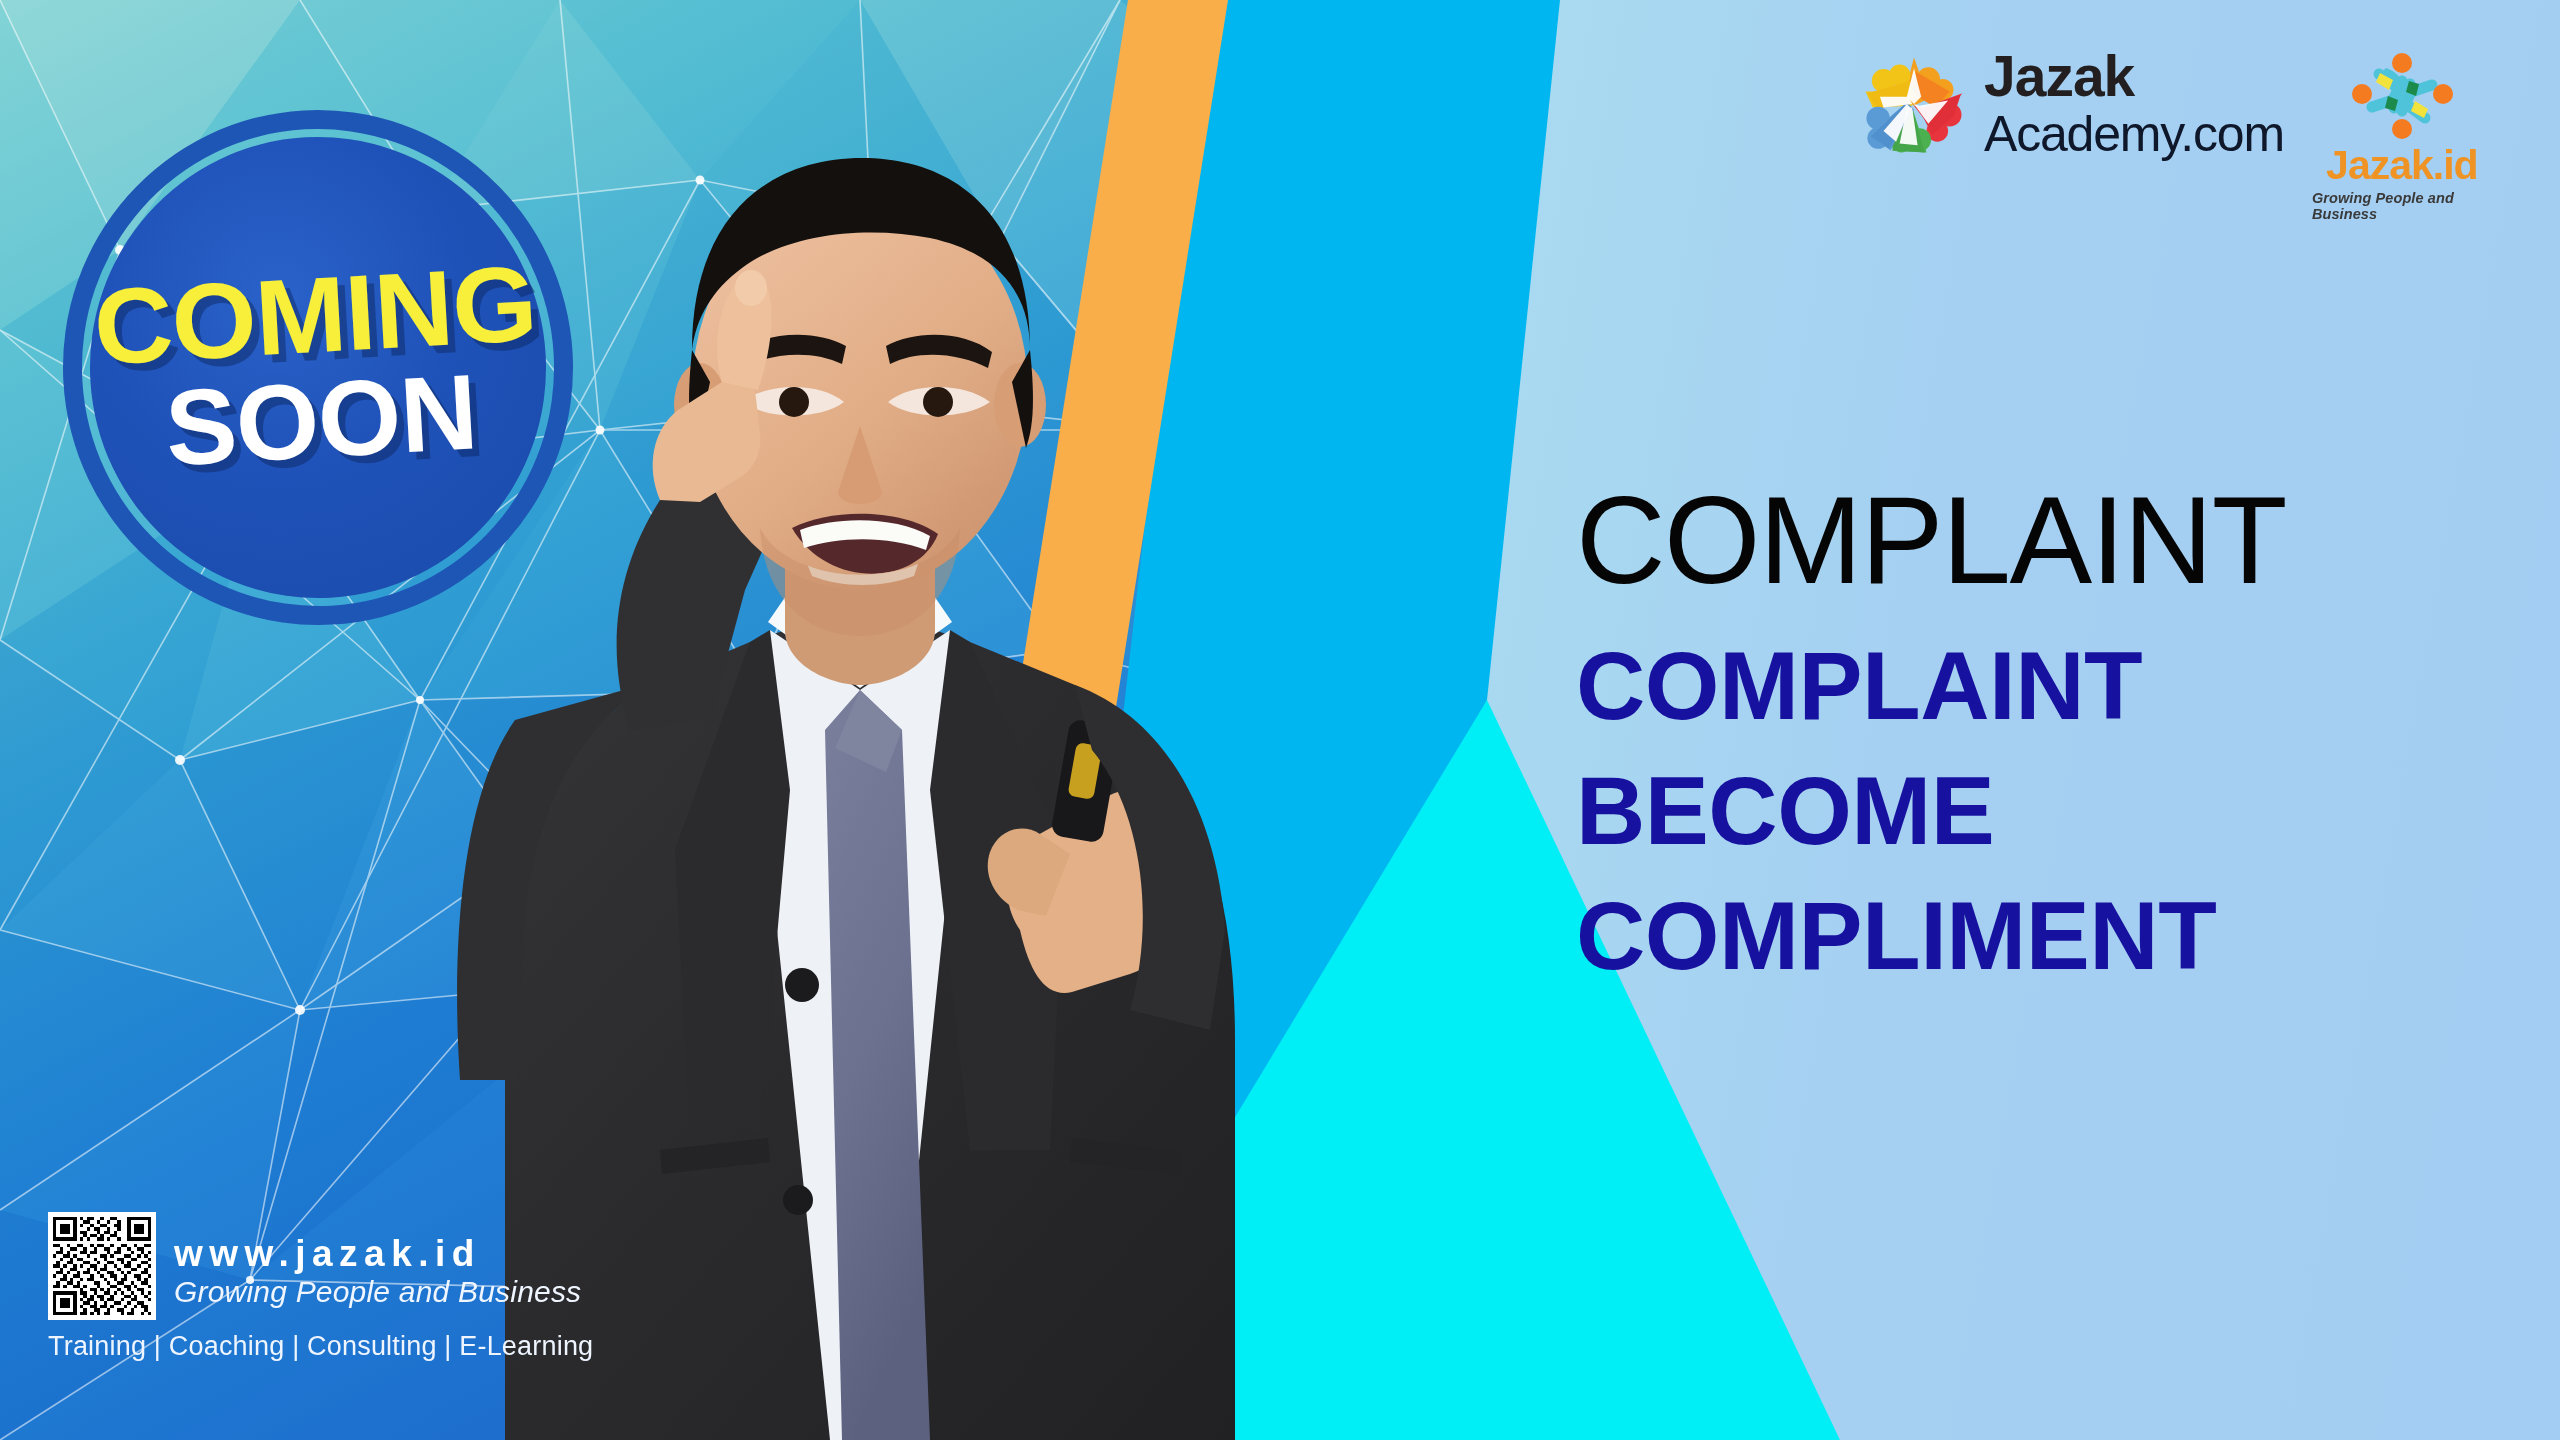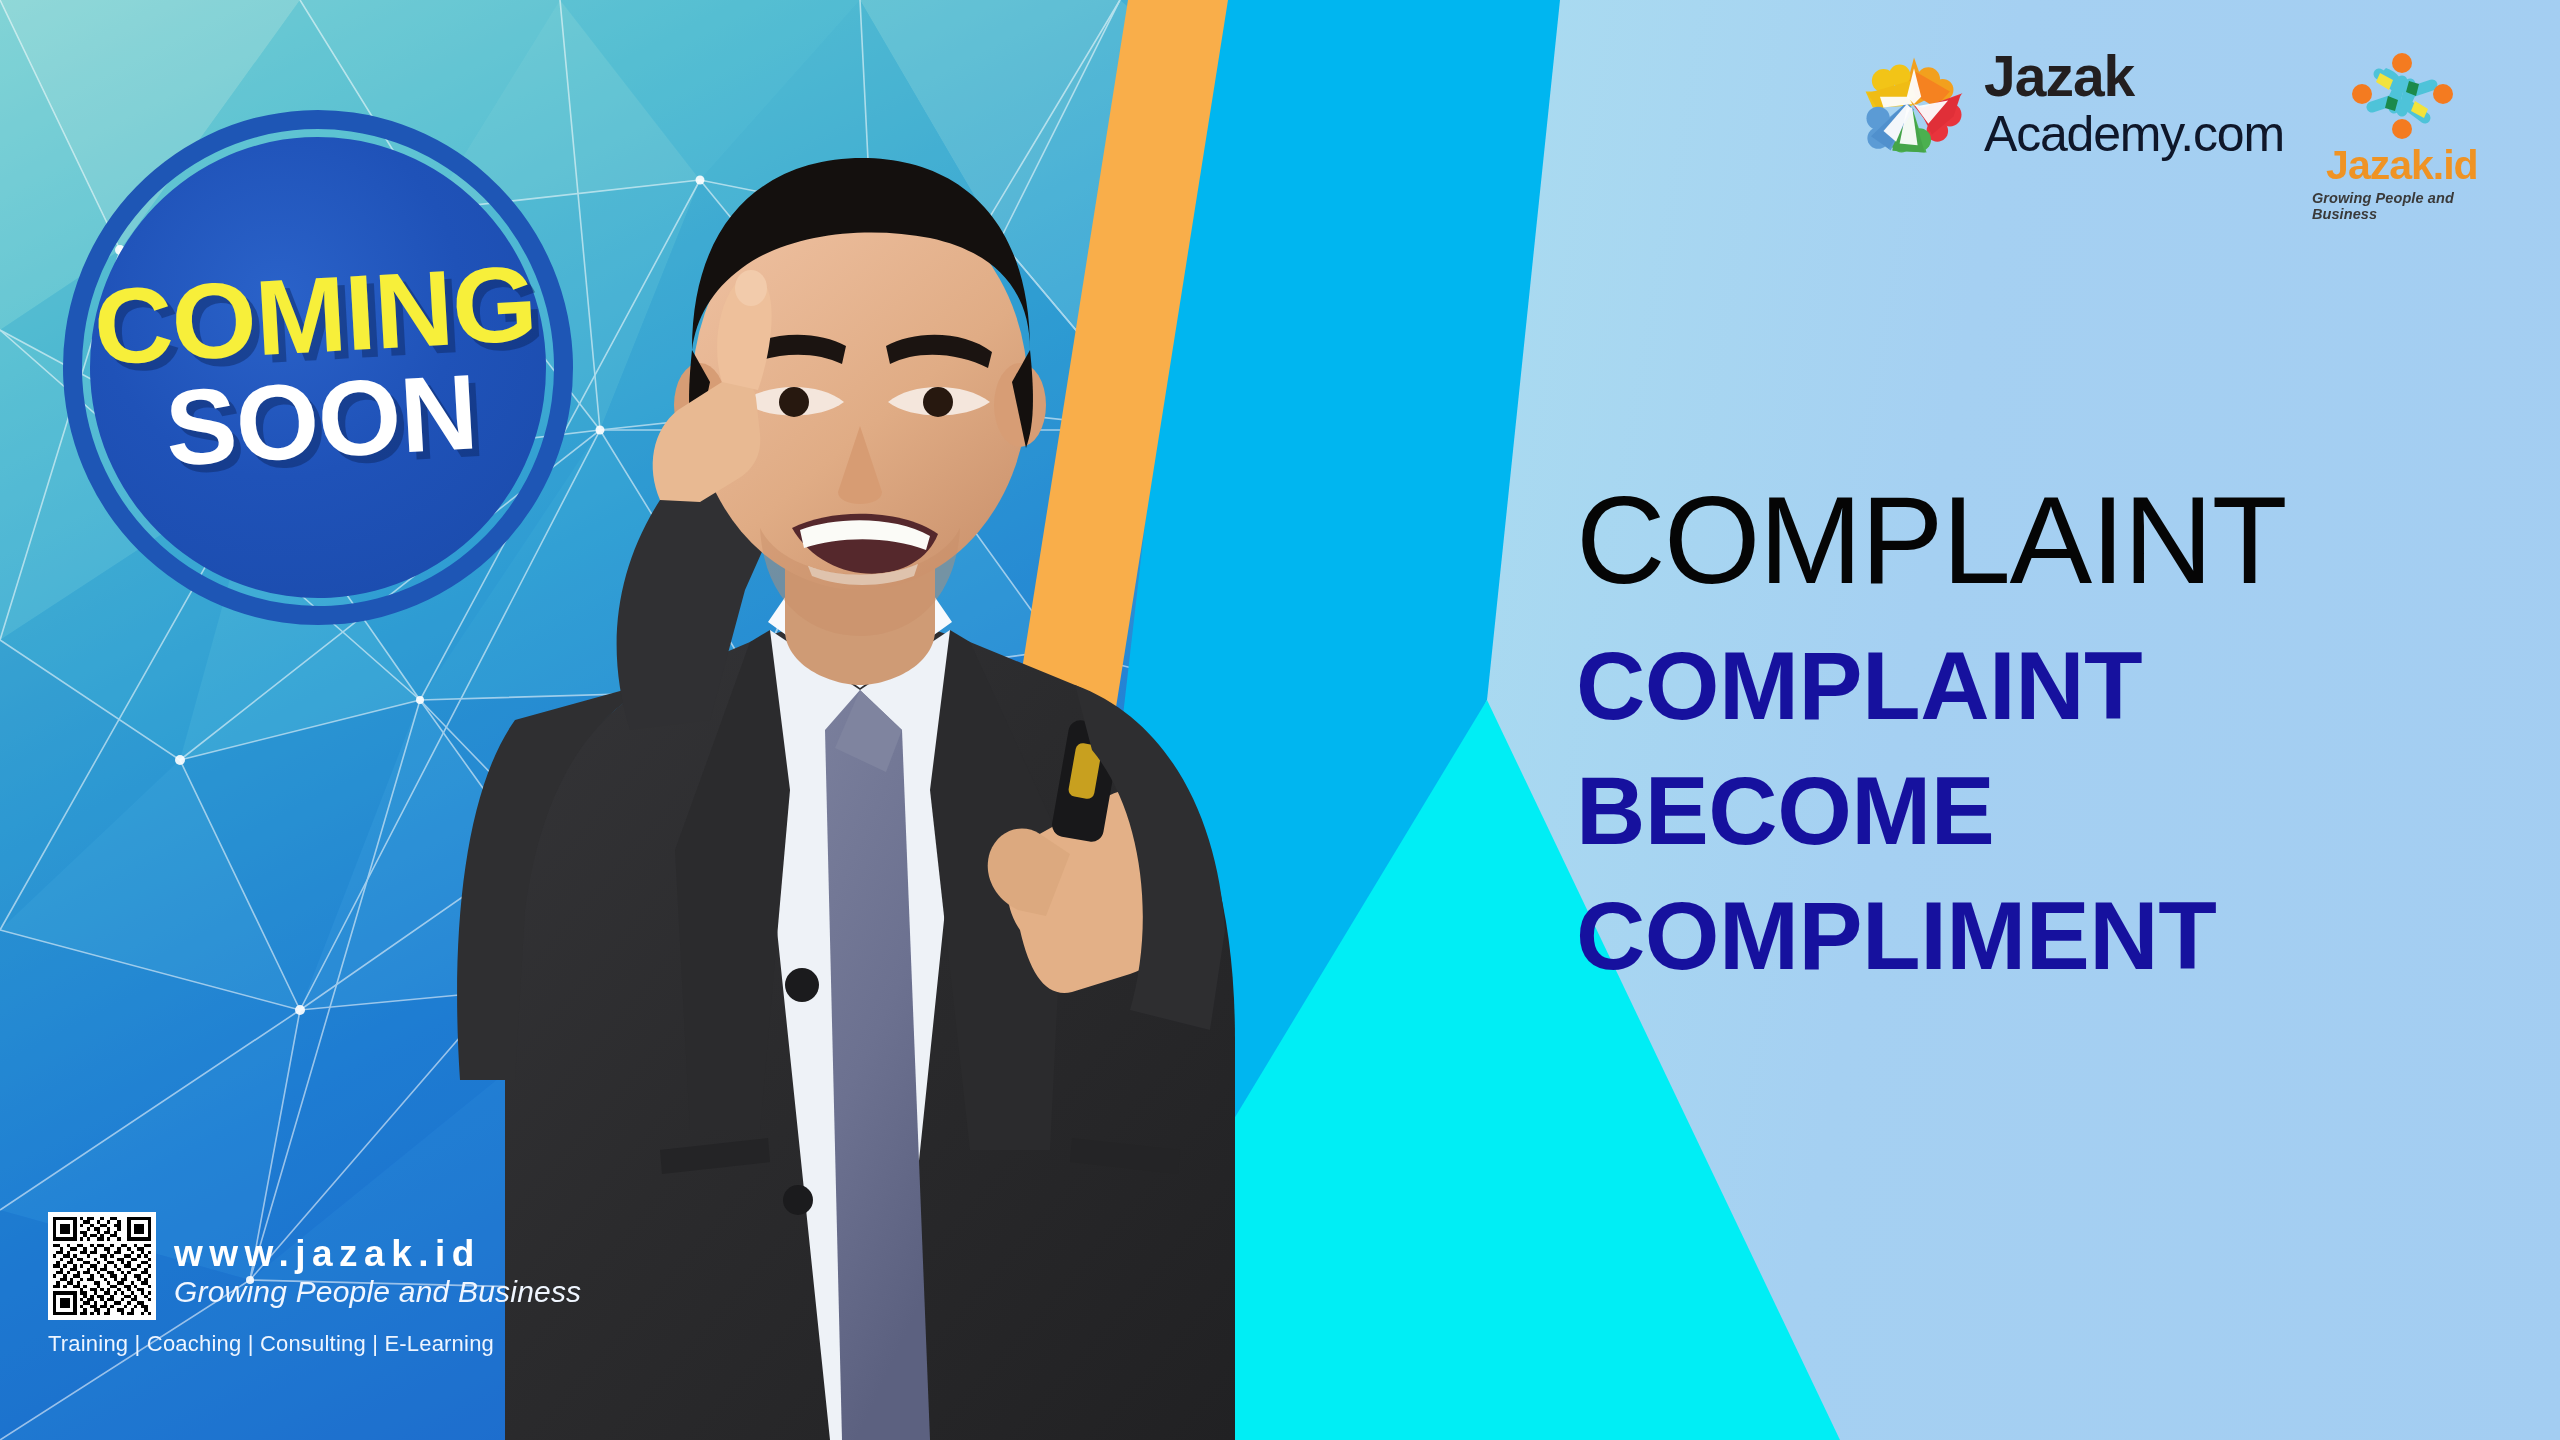--- a/index.html
+++ b/index.html
@@ -106,21 +106,21 @@
   .footer-words { padding-top:10px; }
   .site-url {
     font-size:37px; font-weight:bold; color:#ffffff;
     letter-spacing:6.5px; line-height:1.0;
   }
   .site-tag {
     font-size:30px; font-style:italic; color:#f0f6ff;
     letter-spacing:0.2px; margin-top:5px; line-height:1.0;
   }
   .services {
-    font-size:22px; color:#eef5ff; letter-spacing:0.2px;
+    font-size:27px; color:#eef5ff; letter-spacing:0.2px;
     margin-top:11px; white-space:nowrap;
   }
 </style>
 </head>
 <body>
 
 <div id="banner">
 
   <div class="layer" id="right-panel"></div>
 

